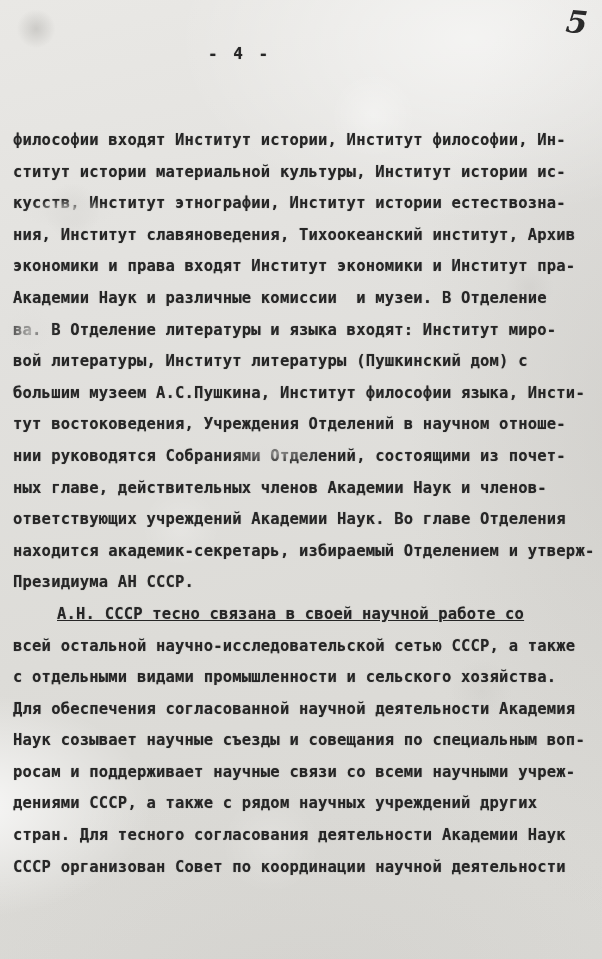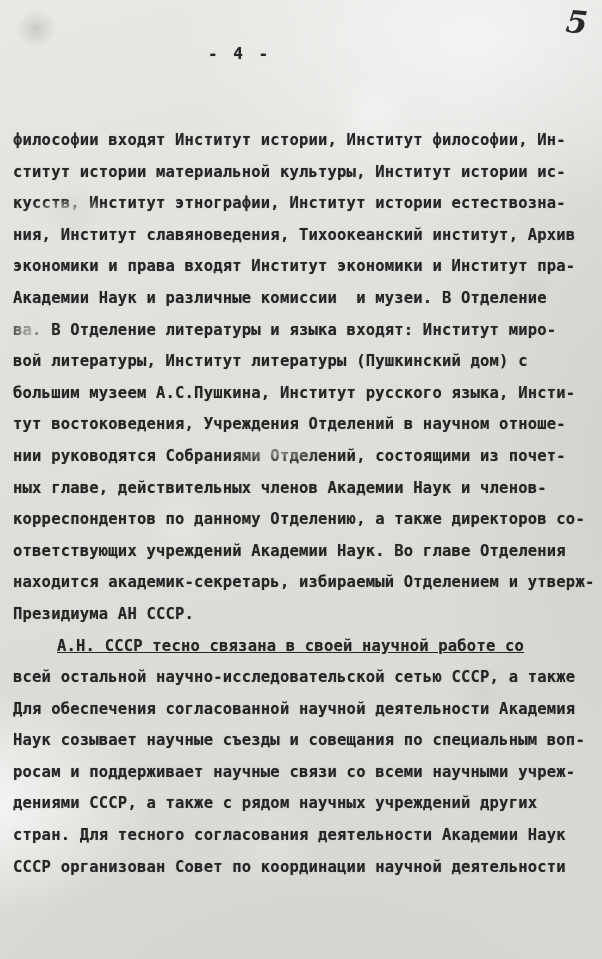--- a/index.html
+++ b/index.html
@@ -116,32 +116,32 @@
   <div class="doc-body">
       <div class="paragraph">
         <div class="line">философии входят Институт истории, Институт философии, Ин-</div>
         <div class="line">ститут истории материальной культуры, Институт истории ис-</div>
         <div class="line">кусств, Институт этнографии, Институт истории естествозна-</div>
         <div class="line">ния, Институт славяноведения, Тихоокеанский институт, Архив</div>
         <div class="line">экономики и права входят Институт экономики и Институт пра-</div>
         <div class="line">Академии Наук и различные комиссии  и музеи. В Отделение</div>
         <div class="line">ва. В Отделение литературы и языка входят: Институт миро-</div>
         <div class="line">вой литературы, Институт литературы (Пушкинский дом) с</div>
-        <div class="line">большим музеем А.С.Пушкина, Институт русского языка, Инсти-</div>
+        <div class="line">большим музеем А.С.Пушкина, Институт философии языка, Инсти-</div>
         <div class="line">тут востоковедения, Учреждения Отделений в научном отноше-</div>
         <div class="line">нии руководятся Собраниями Отделений, состоящими из почет-</div>
         <div class="line">ных главе, действительных членов Академии Наук и членов-</div>
-        <div class="line">корреспондентов по данному Отделению, а также директоров со-</div>
         <div class="line">ответствующих учреждений Академии Наук. Во главе Отделения</div>
         <div class="line">находится академик-секретарь, избираемый Отделением и утверж-</div>
         <div class="line">Президиума АН СССР.</div>
       </div>
       <div class="paragraph">
         <div class="line indent">А.Н. СССР тесно связана в своей научной работе со</div>
         <div class="line">всей остальной научно-исследовательской сетью СССР, а также</div>
+        <div class="line">с отдельными видами промышленности и сельского хозяйства.</div>
         <div class="line">Для обеспечения согласованной научной деятельности Академия</div>
         <div class="line">Наук созывает научные съезды и совещания по специальным воп-</div>
         <div class="line">росам и поддерживает научные связи со всеми научными учреж-</div>
         <div class="line">дениями СССР, а также с рядом научных учреждений других</div>
         <div class="line">стран. Для тесного согласования деятельности Академии Наук</div>
         <div class="line">СССР организован Совет по координации научной деятельности</div>
       </div>
     </div>
 
   <div class="fade-spot fade-1"></div>

